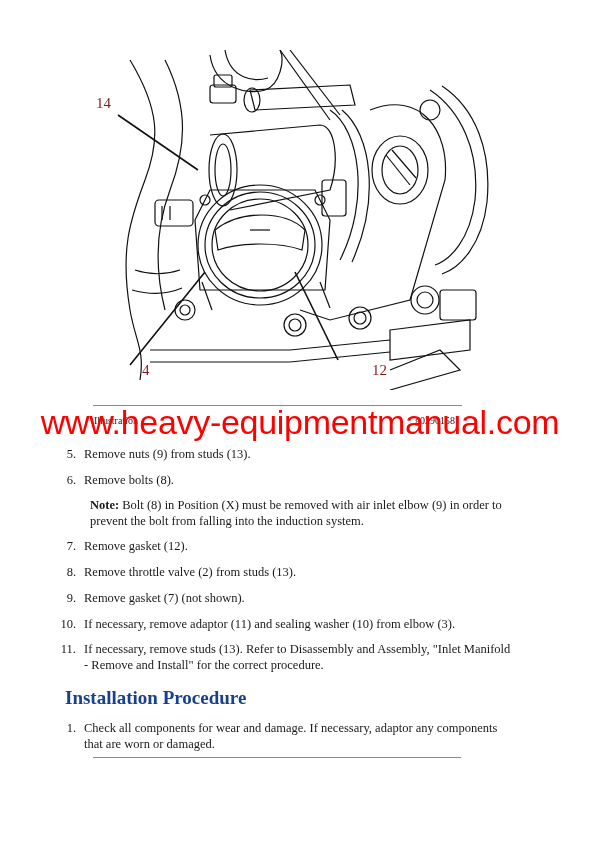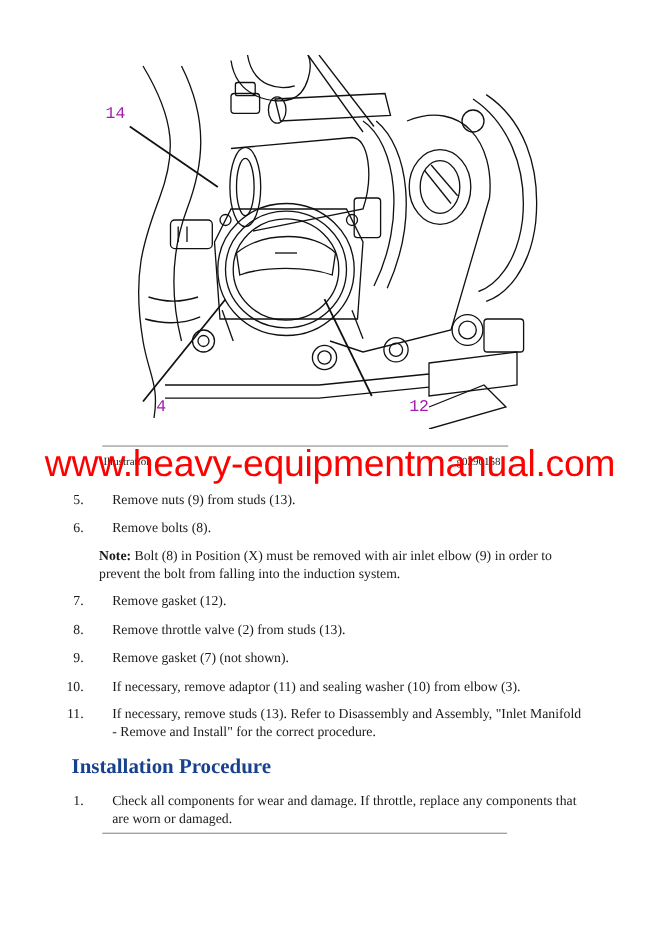--- a/index.html
+++ b/index.html
@@ -1,25 +1,25 @@
 <!DOCTYPE html>
 <html><head>
 <meta charset="utf-8">
 <style>
   html, body { margin: 0; padding: 0; background: #ffffff; }
   body { width: 600px; height: 849px; position: relative; overflow: hidden; font-family: "Liberation Serif", serif; color: #1a1a1a; }
   .figure { position: absolute; left: 90px; top: 50px; width: 440px; height: 340px; }
   .figure svg { width: 100%; height: 100%; }
-  .callout { position: absolute; font-family: Liberation Mono, monospace; font-size: 15px; color: #a21caf; }
+  .callout { position: absolute; font-family: Liberation Serif, serif; font-size: 15px; color: #7f1d1d; }
   .rule { position: absolute; height: 1px; background: #8a8a8a; }
   .caption { position: absolute; top: 415px; font-size: 10px; color: #222; }
   .watermark { position: absolute; left: 0; top: 403px; width: 600px; text-align: center; font-family: "Liberation Sans", sans-serif; font-size: 34px; color: #ff0000; letter-spacing: -0.3px; white-space: nowrap; }
   .step { position: absolute; font-size: 12.5px; line-height: 16px; }
   .step .num { position: absolute; text-align: right; width: 22px; }
-  .step .txt { position: absolute; left: 48px; width: 430px; }
+  .step .txt { position: absolute; left: 30px; width: 430px; }
   .note { position: absolute; left: 90px; width: 440px; font-size: 12.5px; line-height: 16px; }
   .note b { font-weight: bold; text-align: right; }
   .heading { position: absolute; left: 61px; top: 683px; font-size: 19px; font-weight: bold; color: #17418c; }
 </style>
 </head>
 <body>
 
 <div class="figure">
   <svg viewBox="0 0 440 340" fill="none" stroke="#111" stroke-width="1.2">
 
@@ -137,16 +137,16 @@
 </div>
 <div class="step" style="left:54px; top:641px;">
   <span class="num">11.</span>
   <span class="txt">If necessary, remove studs (13). Refer to Disassembly and Assembly, "Inlet Manifold - Remove and Install" for the correct procedure.</span>
 </div>
 
 <h2 class="heading" style="margin:4px;">Installation Procedure</h2>
 
 <div class="step" style="left:54px; top:720px;">
   <span class="num">1.</span>
-  <span class="txt">Check all components for wear and damage. If throttle, replace any components that are worn or damaged.</span>
+  <span class="txt">Check all components for wear and damage. If necessary, adaptor any components that are worn or damaged.</span>
 </div>
 
 <div class="rule" style="left:93px; top:757px; width:368px;"></div>
 
 </body></html>

